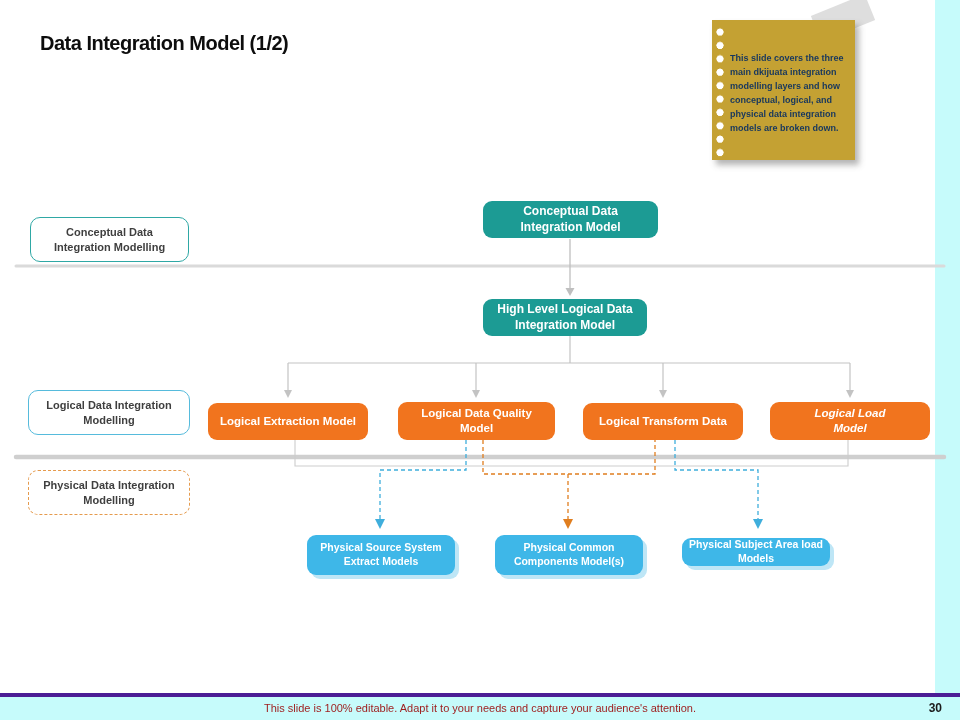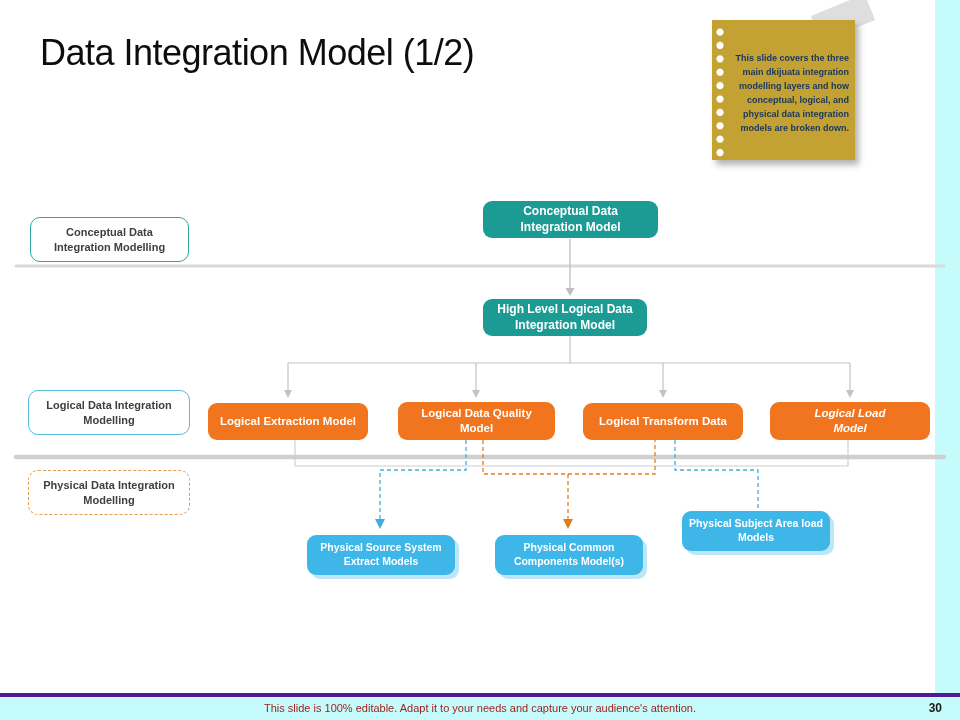--- a/index.html
+++ b/index.html
@@ -1,29 +1,29 @@
 <!DOCTYPE html>
 <html><head>
 <meta charset="utf-8">
 <style>
   html,body{margin:0;padding:0;background:#fff;}
   .slide{position:relative;width:960px;height:720px;background:#ffffff;overflow:hidden;
          font-family:"Liberation Sans",sans-serif;}
   .right-strip{position:absolute;top:0;right:0;width:25px;height:720px;background:#c6fbfb;}
-  .title{position:absolute;left:40px;top:32px;font-size:36px;font-weight:normal;color:#0d0d0d;
+  .title{position:absolute;left:40px;top:32px;font-size:20px;font-weight:bold;color:#0d0d0d;
          letter-spacing:-0.5px;}
   
   .note{position:absolute;left:712px;top:20px;width:143px;height:140px;background:#c4a133;
         box-shadow:4px 5px 6px rgba(90,90,90,0.45);}
   .note-tape{position:absolute;left:814px;top:4px;width:58px;height:28px;
         background:rgba(195,195,195,0.55);transform:rotate(-22deg);}
   .note-holes{position:absolute;left:2px;top:6px;width:12px;height:134px;
         background-image:radial-gradient(circle 3.6px at 6px 6px,#ffffff 3.4px,rgba(255,255,255,0) 3.8px);
         background-size:12px 13.4px;background-repeat:repeat-y;}
-  .note-text{position:absolute;left:18px;right:6px;top:32px;text-align:right;
+  .note-text{position:absolute;left:18px;right:6px;top:32px;text-align:left;
         font-size:9px;font-weight:bold;color:#17375e;line-height:1.55;}
   
   .cat{position:absolute;display:flex;align-items:center;justify-content:center;text-align:center;
        background:#fff;border-radius:10px;font-size:11px;font-weight:bold;color:#3f3f3f;line-height:1.35;}
   .cat.conceptual{left:30px;top:217px;width:157px;height:43px;border:1.5px solid #2fa8a5;}
   .cat.logical{left:28px;top:390px;width:160px;height:43px;border:1.5px solid #56bbdc;}
   .cat.physical{left:28px;top:470px;width:160px;height:43px;border:1.5px dashed #e59a4d;}
   
   .box{position:absolute;display:flex;align-items:center;justify-content:center;text-align:center;
        border-radius:9px;color:#fff;font-weight:bold;line-height:1.3;}
@@ -31,21 +31,21 @@
   .orange{background:#f1741e;font-size:11.5px;}
   .blue{background:#3eb7e8;font-size:10.5px;box-shadow:4px 4px 0 #bee6f6;}
   .b-conceptual{left:483px;top:201px;width:175px;height:37px;}
   .b-highlevel{left:483px;top:299px;width:164px;height:37px;}
   .b-o1{left:208px;top:403px;width:160px;height:37px;}
   .b-o2{left:398px;top:402px;width:157px;height:38px;align-items:center;}
   .b-o3{left:583px;top:403px;width:160px;height:37px;}
   .b-o4{left:770px;top:402px;width:160px;height:38px;font-style:italic;}
   .b-p1{left:307px;top:535px;width:148px;height:40px;}
   .b-p2{left:495px;top:535px;width:148px;height:40px;}
-  .b-p3{left:682px;top:511px;width:148px;height:40px;}
+  .b-p3{left:682px;top:538px;width:148px;height:28px;}
   .pre{white-space:pre-line;}
   svg.wires{position:absolute;left:0;top:0;z-index:0;}
   .box,.cat,.note,.title{z-index:2;}
   
   .footer{position:absolute;left:0;bottom:0;width:960px;height:23px;background:#c6fbfb;
           border-top:4px solid #4c1d95;z-index:3;}
   .footer-text{position:absolute;left:0;width:100%;top:5px;text-align:center;
           font-size:11px;color:#9e1b1b;}
   .page-num{position:absolute;right:18px;top:4px;font-size:12px;font-weight:bold;color:#1a1a1a;}
 </style>

